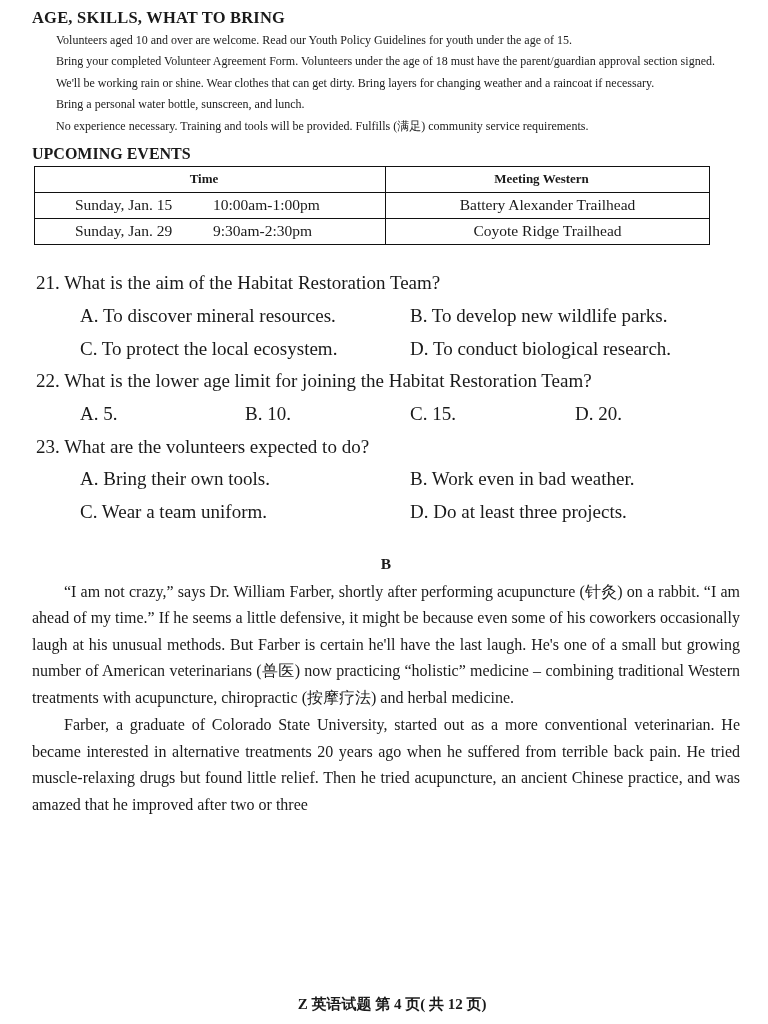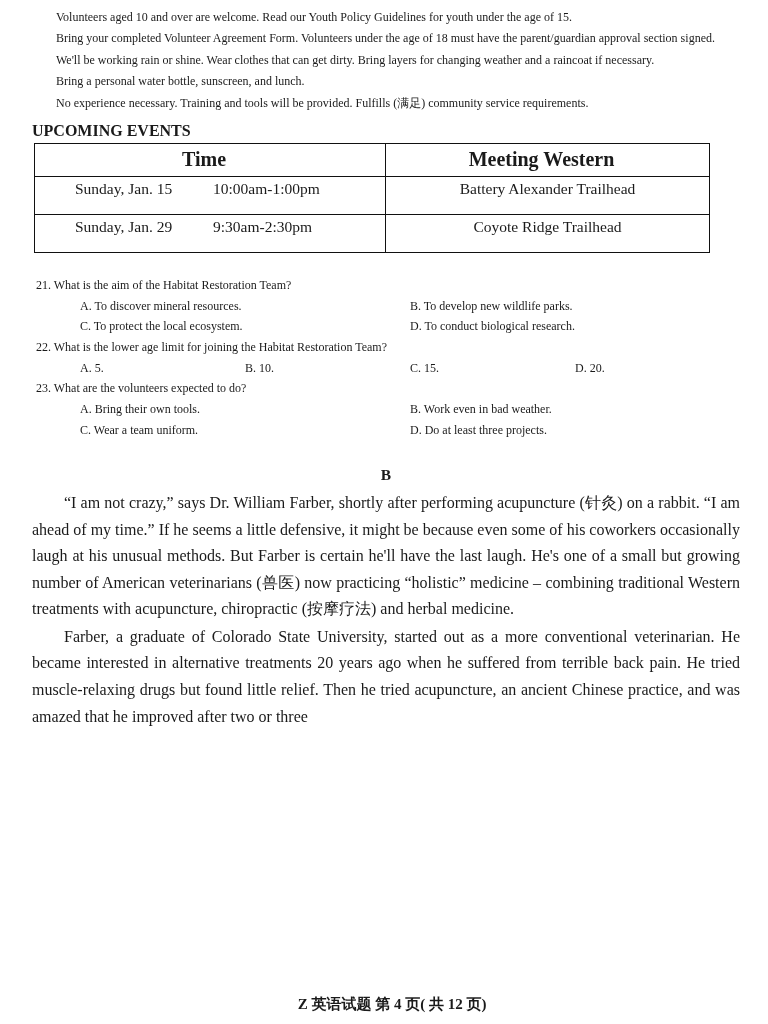--- a/index.html
+++ b/index.html
@@ -48,34 +48,34 @@
   table.events {
     border-collapse: collapse;
     width: 676px;
     margin: 0 0 0 2px;
     table-layout: fixed;
   }
   table.events th, table.events td {
     border: 1px solid #111;
     text-align: center;
     font-size: 15.5px;
-    padding: 3px 2px 16px 2px;
+    padding: 3px 2px 4px 2px;
     font-family: "Liberation Serif", serif;
   }
   table.events th {
     font-weight: bold;
-    font-size: 20px;
+    font-size: 13px;
     padding: 4px 14px 5px 2px;
   }
   .ev-date { display: inline-block; text-align: left; width: 138px; }
   .ev-time { display: inline-block; text-align: left; width: 132px; }
 
   .questions {
     margin-top: 22px;
-    font-size: 12px;
+    font-size: 19px;
     line-height: 1.72;
   }
   .q-stem {
     margin: 0 0 0 4px;
     text-indent: 0;
   }
   .q-opts {
     display: flex;
     margin-left: 48px;
     align-items: flex-end;
@@ -107,20 +107,21 @@
     font-weight: bold;
     font-family: "Liberation Serif", serif;
   }
 </style>
 </head>
 <body>
 
 <div class="page">
   <div class="content">
 
+    <h1 class="section-head">AGE, SKILLS, WHAT TO BRING</h1>
 
     <p class="para">Volunteers aged 10 and over are welcome. Read our Youth Policy Guidelines for youth under the age of 15.</p>
     <p class="para">Bring your completed Volunteer Agreement Form. Volunteers under the age of 18 must have the parent/guardian approval section signed.</p>
     <p class="para">We'll be working rain or shine. Wear clothes that can get dirty. Bring layers for changing weather and a raincoat if necessary.</p>
     <p class="para">Bring a personal water bottle, sunscreen, and lunch.</p>
     <p class="para">No experience necessary. Training and tools will be provided. Fulfills (满足) community service requirements.</p>
 
     <h2 class="sub-head">UPCOMING EVENTS</h2>
 
     <table class="events">

